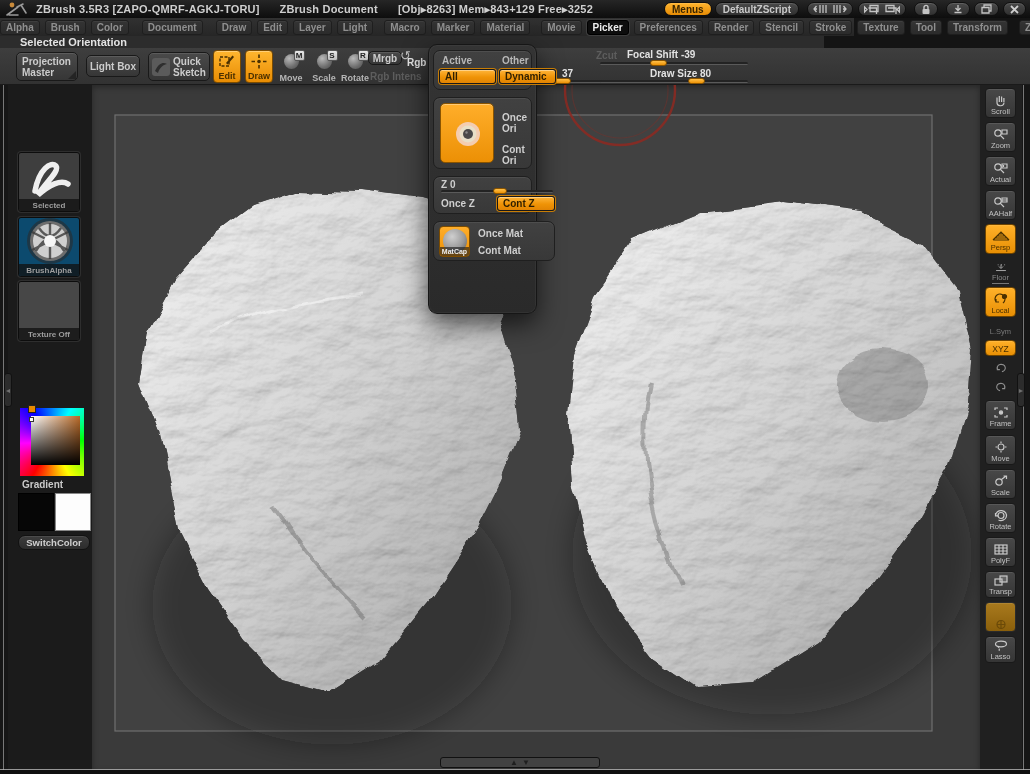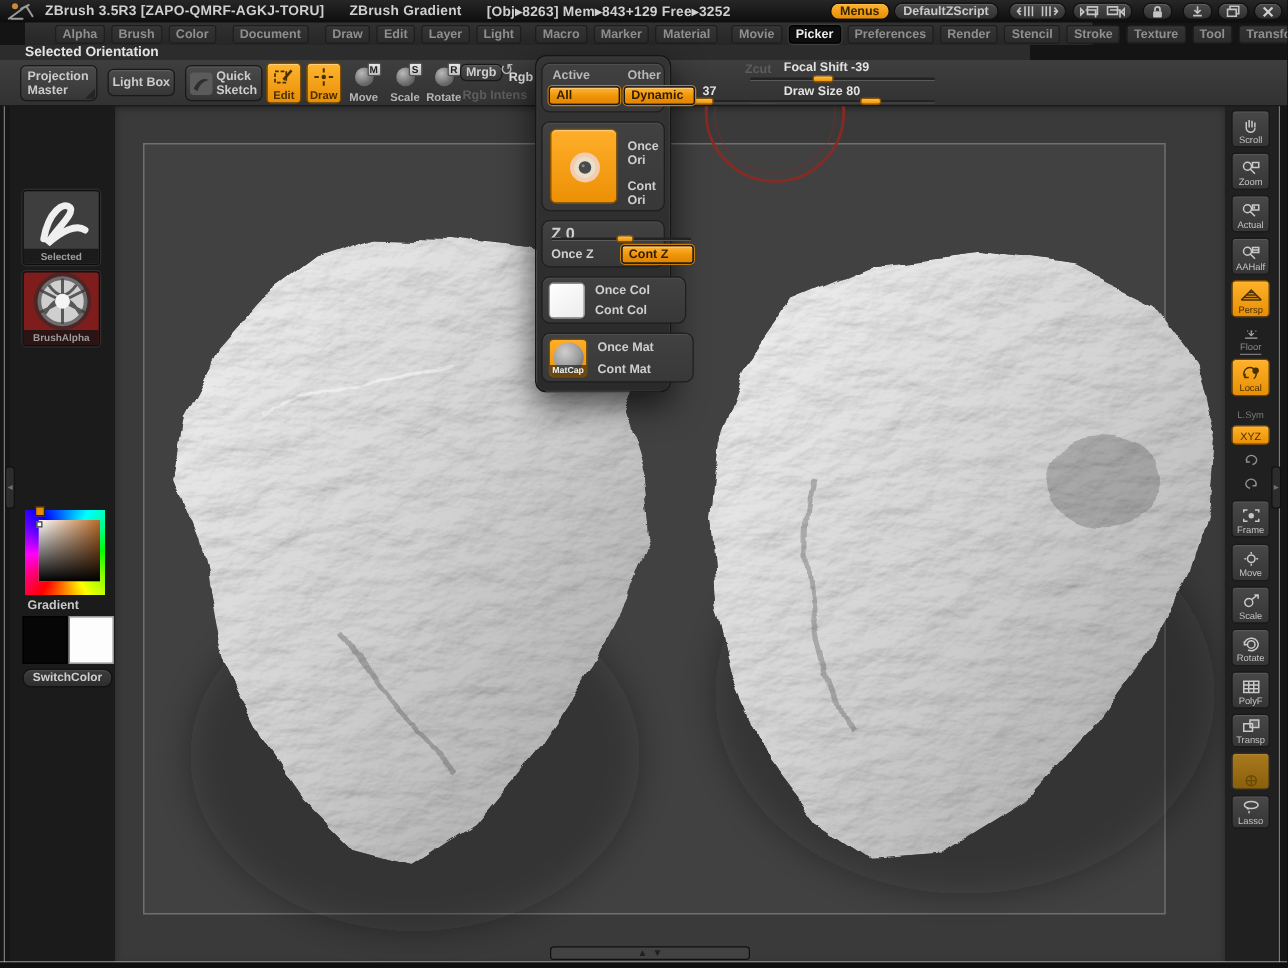--- a/index.html
+++ b/index.html
@@ -8,21 +8,21 @@
   .abs{position:absolute;}
 
   
   #titlebar{position:absolute;left:0;top:0;width:1030px;height:18px;background:linear-gradient(#262626,#0d0d0d);display:flex;align-items:center;}
   .tb-text{font-size:11px;font-weight:bold;color:#cfcfcf;letter-spacing:.2px;white-space:nowrap;}
   .tb-btn{height:14px;border-radius:7px;background:linear-gradient(#4a4a4a,#303030);border:1px solid #101010;color:#c9c9c9;font-size:10px;font-weight:bold;display:flex;align-items:center;padding:0 7px;box-shadow:inset 0 1px 0 rgba(255,255,255,.12);}
   .tb-btn.orange{background:linear-gradient(#ffb42e,#e78c05);color:#3a2600;}
   .wicon{stroke:#c4c4c4;fill:none;stroke-width:1.3;}
 
   
-  #menubar{position:absolute;left:0;top:18px;width:854px;height:18px;background:linear-gradient(#313131,#262626);display:flex;align-items:center;padding-left:24px;margin-left:20px;}
+  #menubar{position:absolute;left:0;top:18px;width:854px;height:18px;background:linear-gradient(#313131,#262626);display:flex;align-items:center;padding-left:0;}
   .menu-item{font-size:10px;font-weight:bold;color:#8f8f8f;padding:1px 5px;margin-right:5px;border-radius:3px;background:linear-gradient(#343434,#2b2b2b);border:1px solid #1e1e1e;box-shadow:inset 0 1px 0 rgba(255,255,255,.05);white-space:nowrap;}
   .menu-item.active{background:#0d0d0d;color:#ededed;border-color:#000;box-shadow:0 0 0 1px #3d3d3d;}
 
   
   #statusline{position:absolute;left:0;top:36px;width:824px;height:12px;background:#2c2c2c;}
   #shelf{position:absolute;left:0;top:48px;width:1030px;height:37px;background:linear-gradient(#3e3e3e,#323232);border-bottom:1px solid #1a1a1a;}
   .sh-btn{position:absolute;background:linear-gradient(#4a4a4a,#363636);border:1px solid #191919;border-radius:5px;color:#cicfcf;color:#cccccc;font-size:10px;font-weight:bold;box-shadow:inset 0 1px 0 rgba(255,255,255,.1);display:flex;align-items:center;justify-content:center;text-align:left;line-height:11px;}
   .fold{position:absolute;right:1px;bottom:1px;width:0;height:0;border-left:8px solid transparent;border-bottom:8px solid #242424;}
   .mode-btn{position:absolute;width:28px;height:33px;border-radius:4px;display:flex;flex-direction:column;align-items:center;justify-content:space-between;padding:3px 0 1px;}
   .mode-btn.on{background:linear-gradient(#ffb62f,#e88c03);border:1px solid #7c4c00;box-shadow:inset 0 1px 0 rgba(255,255,255,.35);}
@@ -71,21 +71,21 @@
 <body>
 
 <div id="app">
 
   <div id="titlebar">
     <svg width="26" height="16" viewBox="0 0 26 16" style="margin-left:4px">
       <circle cx="8" cy="4" r="2.4" fill="#c98a3a"></circle>
       <path d="M3 14 L14 6 M13 6 l6 -3 M5 14 h9 M17 4 l5 8" stroke="#9a9a9a" stroke-width="1.6" fill="none" stroke-linecap="round"></path>
     </svg>
     <span class="tb-text" style="margin-left:6px">ZBrush 3.5R3 [ZAPO-QMRF-AGKJ-TORU]</span>
-    <span class="tb-text" style="margin-left:20px">ZBrush Gradient</span>
+    <span class="tb-text" style="margin-left:20px">ZBrush Document</span>
     <span class="tb-text" style="margin-left:20px">[Obj▸8263] Mem▸843+129 Free▸3252</span>
     <div style="flex:1"></div>
     <div class="tb-btn orange">Menus</div>
     <div class="tb-btn" style="margin-left:3px">DefaultZScript</div>
     <div class="tb-btn" style="margin-left:8px;padding:0 5px;gap:6px">
       <svg width="14" height="10" viewBox="0 0 14 10">
           <path class="wicon" d="M4 5 L1 5 M3.5 2 L1 5 L3.5 8 M7 1 v8 M10 1 v8 M13 1 v8"></path>
         </svg>
       <svg width="14" height="10" viewBox="0 0 14 10">
           <path class="wicon" d="M1 1 v8 M4 1 v8 M7 1 v8 M10 5 L13 5 M10.5 2 L13 5 L10.5 8"></path>
@@ -211,21 +211,21 @@
     <span class="sh-label" style="left:562px;top:20px">37</span>
     <div class="slider-track" style="left:552px;top:32px;width:68px">
       <div class="slider-handle" style="left:2px"></div>
     </div>
     <span class="sh-label dim" style="left:596px;top:2px">Zcut</span>
 
     <span class="sh-label" style="left:627px;top:1px">Focal Shift -39</span>
     <div class="slider-track" style="left:600px;top:14px;width:148px">
       <div class="slider-handle" style="left:50px"></div>
     </div>
-    <span class="sh-label" style="left:627px;top:20px">Draw Size 80</span>
+    <span class="sh-label" style="left:650px;top:20px">Draw Size 80</span>
     <div class="slider-track" style="left:600px;top:32px;width:148px">
       <div class="slider-handle" style="left:88px"></div>
     </div>
   </div>
 
   <div id="workspace">
 
     <div id="canvas">
       <svg width="888" height="685" viewBox="0 0 888 685">
         <defs>
@@ -268,28 +268,31 @@
       </svg>
     </div>
 
     <div id="left-tray">
       <div class="thumb" style="top:67px;background:#3e3e3e">
         <svg width="62" height="48" viewBox="0 0 62 48">
           <path d="M16 38 C20 16 32 8 37 13 C41 18 26 30 19 42 C30 32 42 26 49 31" stroke="#efefef" stroke-width="5.5" fill="none" stroke-linecap="round"></path>
         </svg>
         <div class="thumb-label">Selected</div>
       </div>
-      <div class="thumb" style="top:132px;background:#7f1d1d">
+      <div class="thumb" style="top:132px;background:#0c4a6e">
         <svg width="62" height="48" viewBox="0 0 62 48">
           <circle cx="31" cy="23" r="20" fill="#cfcfcf"></circle>
           <circle cx="31" cy="23" r="20" fill="none" stroke="#2c2c2c" stroke-width="6" opacity="0.6"></circle>
           <path d="M31 5 v36 M13 14 l36 18 M49 14 l-36 18 M17 33 q14 -24 28 0 M20 10 q11 16 22 0" stroke="#3a3a3a" stroke-width="2.4" fill="none" opacity="0.8"></path>
           <circle cx="31" cy="23" r="6" fill="#f5f5f5"></circle>
         </svg>
         <div class="thumb-label">BrushAlpha</div>
+      </div>
+      <div class="thumb" style="top:196px;background:#474747">
+        <div class="thumb-label">Texture Off</div>
       </div>
 
       <div class="abs" style="left:12px;top:323px;width:64px;height:68px;background:conic-gradient(from 210deg,#f00,#f0f 16%,#00f 33%,#0ff 50%,#0f0 66%,#ff0 84%,#f00)">
         <div style="position:absolute;left:11px;top:8px;right:4px;bottom:11px;background:linear-gradient(to bottom,rgba(0,0,0,0),#000),linear-gradient(to right,#fff,#b86a28);background-blend-mode:multiply"></div>
         <div style="position:absolute;left:8px;top:-3px;width:8px;height:8px;background:#e88a00;border:1px solid #222"></div>
         <div style="position:absolute;left:9px;top:9px;width:5px;height:5px;background:#fff;border:1px solid #333"></div>
       </div>
       <span class="abs" style="left:14px;top:394px;font-size:10px;font-weight:bold;color:#c9c9c9">Gradient</span>
       <div class="abs" style="left:10px;top:408px;width:36px;height:38px;background:#060606;border:1px solid #000"></div>
       <div class="abs" style="left:47px;top:408px;width:36px;height:38px;background:#fdfdfd;border:1px solid #888"></div>
@@ -448,33 +451,28 @@
           <circle cx="27" cy="30" r="8.5" fill="#e8e0c8"></circle>
           <circle cx="27" cy="30" r="5" fill="#4a4a4a"></circle>
           <circle cx="25.5" cy="28.5" r="1.2" fill="#8a8a8a"></circle>
         </svg>
       </div>
       <span class="pp-flat" style="position:absolute;left:68px;top:14px">Once Ori</span>
       <span class="pp-flat" style="position:absolute;left:68px;top:46px">Cont Ori</span>
     </div>
 
     <div class="pp-group" style="height:38px">
-      <span class="pp-flat" style="position:absolute;left:7px;top:2px;font-size:13px">Z 0</span>
+      <span class="pp-flat" style="position:absolute;left:7px;top:2px;font-size:10px">Z 0</span>
       <div class="slider-track" style="left:7px;top:13px;width:112px">
         <div class="slider-handle" style="left:52px;width:14px"></div>
       </div>
       <span class="pp-flat" style="position:absolute;left:7px;top:21px">Once Z</span>
       <div class="obtn" style="position:absolute;left:63px;top:19px;width:58px">Cont Z</div>
     </div>
 
-    <div class="pp-group" style="height:38px;width:116px">
-      <div style="position:absolute;left:5px;top:4px;width:29px;height:29px;border-radius:4px;background:linear-gradient(145deg,#ffffff,#ececec);border:1px solid #9a9a9a"></div>
-      <span class="pp-flat" style="position:absolute;left:42px;top:5px">Once Col</span>
-      <span class="pp-flat" style="position:absolute;left:42px;top:21px">Cont Col</span>
-    </div>
 
     <div class="pp-group" style="height:40px;width:122px;margin-bottom:0">
       <div style="position:absolute;left:5px;top:4px;width:31px;height:31px;border-radius:4px;background:linear-gradient(#ffae2a,#ec9005);border:1px solid #7c4c00;overflow:hidden">
         <div style="position:absolute;left:3px;top:2px;width:24px;height:24px;border-radius:50%;background:radial-gradient(circle at 38% 32%,#cfcfcf,#9a9a9a 55%,#5f5f5f 90%)"></div>
         <div style="position:absolute;left:0;right:0;bottom:0;height:9px;background:rgba(30,30,30,.65);color:#eee;font-size:7px;font-weight:bold;text-align:center;line-height:9px">MatCap</div>
       </div>
       <span class="pp-flat" style="position:absolute;left:44px;top:6px">Once Mat</span>
       <span class="pp-flat" style="position:absolute;left:44px;top:23px">Cont Mat</span>
     </div>
   </div>

